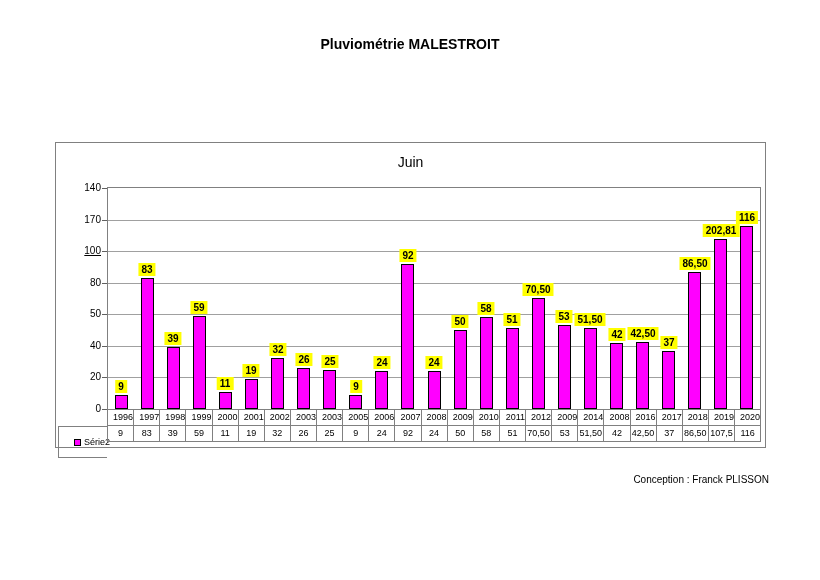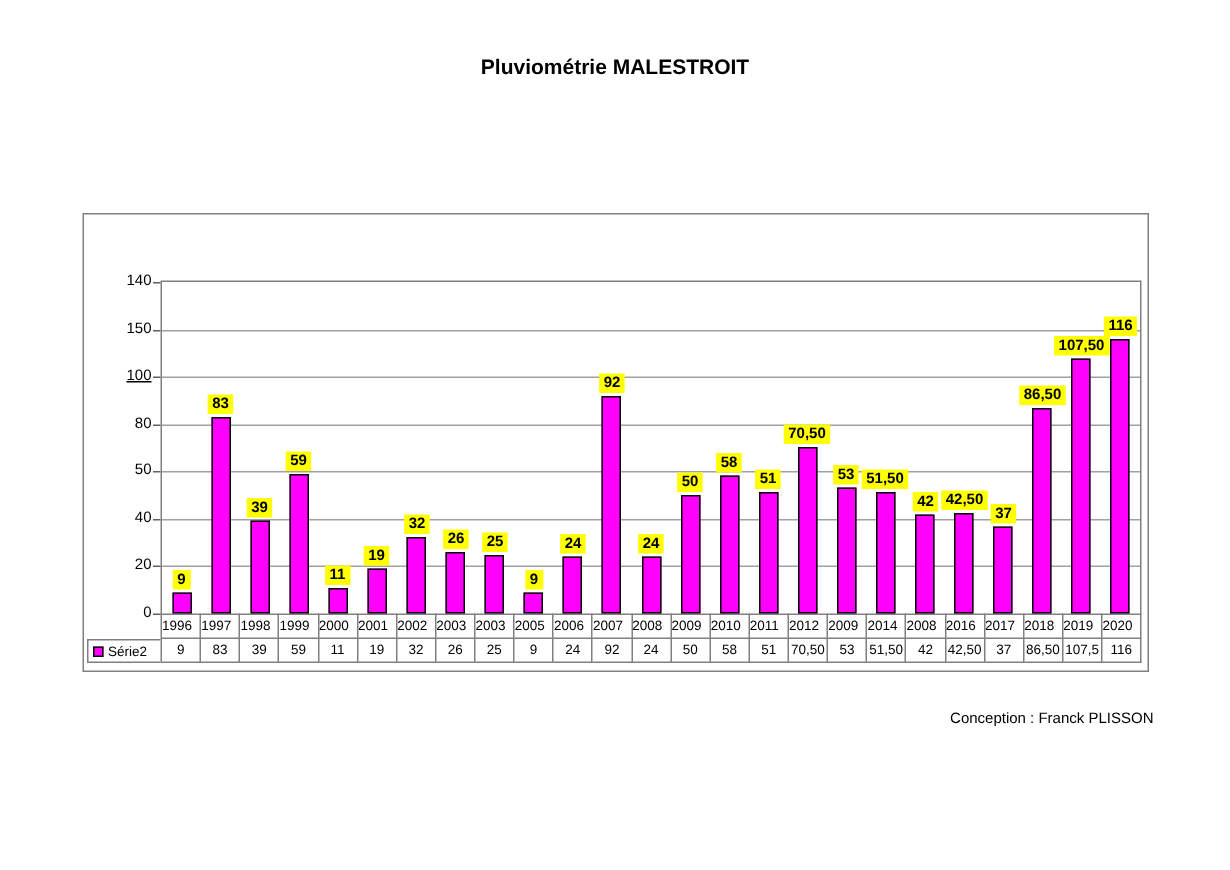--- a/index.html
+++ b/index.html
@@ -50,54 +50,55 @@
     background: #FFFF00; color: #000; font-size: 10px; font-weight: bold;
     line-height: 13px; padding: 0 3px; white-space: nowrap; z-index: 3;
   }
 
   .years-row {
     position: absolute; left: 51px; top: 266px; width: 654px; height: 17px;
     display: flex; border-left: 1px solid #808080;
   }
   .year-cell {
     flex: 1 1 0; border-right: 1px solid #808080; border-bottom: 1px solid #808080;
-    font-size: 9px; text-align: left; line-height: 16px; overflow: hidden;
+    font-size: 9px; text-align: right; line-height: 16px; overflow: hidden;
   }
 
   .values-row {
     position: absolute; left: 51px; top: 283px; width: 654px; height: 16px;
     display: flex; border-left: 1px solid #808080;
   }
   .value-cell {
     flex: 1 1 0; border-right: 1px solid #808080; border-bottom: 1px solid #808080;
     font-size: 9px; text-align: center; line-height: 15px; overflow: hidden;
   }
 
   .legend-cell {
-    position: absolute; left: 2px; top: 283px; width: 49px; height: 16px;
+    position: absolute; left: 2px; top: 283px; width: 49px; height: 32px;
     border: 1px solid #808080; border-right: none;
-    display: flex; align-items: center; padding-left: 3px;
+    display: flex; align-items: center; padding-left: 15px;
     font-size: 9px;
   }
   .legend-swatch {
     display: inline-block; width: 7px; height: 7px;
     background: #FF00FF; border: 1px solid #000; margin-right: 3px; flex: 0 0 auto;
   }
 
   .credit {
     position: absolute; top: 474px; right: 51px;
     font-size: 10px; text-align: right;
   }
 </style>
 </head>
 <body>
 
 <div class="main-title">Pluviométrie MALESTROIT</div>
 
 <div class="chart-frame">
+  <div class="chart-title">Juin</div>
 
   <div class="plot-area" id="plot-area">
       <div class="gridline" style="top: 189px;"></div>
       <div class="gridline" style="top: 158px;"></div>
       <div class="gridline" style="top: 126px;"></div>
       <div class="gridline" style="top: 95px;"></div>
       <div class="gridline" style="top: 63px;"></div>
       <div class="gridline" style="top: 32px;"></div>
       <div class="bar" style="left: 7px; height: 14px;"></div>
       <div class="bar-label" style="left: 13px; bottom: 16px;">9</div>
@@ -139,39 +140,39 @@
       <div class="bar-label" style="left: 482px; bottom: 83px;">51,50</div>
       <div class="bar" style="left: 502px; height: 66px;"></div>
       <div class="bar-label" style="left: 509px; bottom: 68px;">42</div>
       <div class="bar" style="left: 528px; height: 67px;"></div>
       <div class="bar-label" style="left: 535px; bottom: 69px;">42,50</div>
       <div class="bar" style="left: 554px; height: 58px;"></div>
       <div class="bar-label" style="left: 561px; bottom: 60px;">37</div>
       <div class="bar" style="left: 580px; height: 137px;"></div>
       <div class="bar-label" style="left: 587px; bottom: 139px;">86,50</div>
       <div class="bar" style="left: 606px; height: 170px;"></div>
-      <div class="bar-label" style="left: 613px; bottom: 172px;">107,50</div>
+      <div class="bar-label" style="left: 613px; bottom: 172px;">202,81</div>
       <div class="bar" style="left: 632px; height: 183px;"></div>
       <div class="bar-label" style="left: 639px; bottom: 185px;">116</div>
     </div>
 
   <div id="y-axis">
       <div class="y-label" style="top: 260px;">0</div>
       <div class="y-tick" style="top: 266px;"></div>
       <div class="y-label" style="top: 228px;">20</div>
       <div class="y-tick" style="top: 234px;"></div>
       <div class="y-label" style="top: 197px;">40</div>
       <div class="y-tick" style="top: 203px;"></div>
       <div class="y-label" style="top: 165px;">50</div>
       <div class="y-tick" style="top: 171px;"></div>
       <div class="y-label" style="top: 134px;">80</div>
       <div class="y-tick" style="top: 140px;"></div>
       <div class="y-label" style="top: 102px; text-decoration: underline;">100</div>
       <div class="y-tick" style="top: 108px;"></div>
-      <div class="y-label" style="top: 71px;">150</div>
+      <div class="y-label" style="top: 71px;">170</div>
       <div class="y-tick" style="top: 77px;"></div>
       <div class="y-label" style="top: 39px;">140</div>
       <div class="y-tick" style="top: 45px;"></div>
     </div>
 
   <div class="years-row" id="years-row">
       <div class="year-cell">1996</div>
       <div class="year-cell">1997</div>
       <div class="year-cell">1998</div>
       <div class="year-cell">1999</div>

